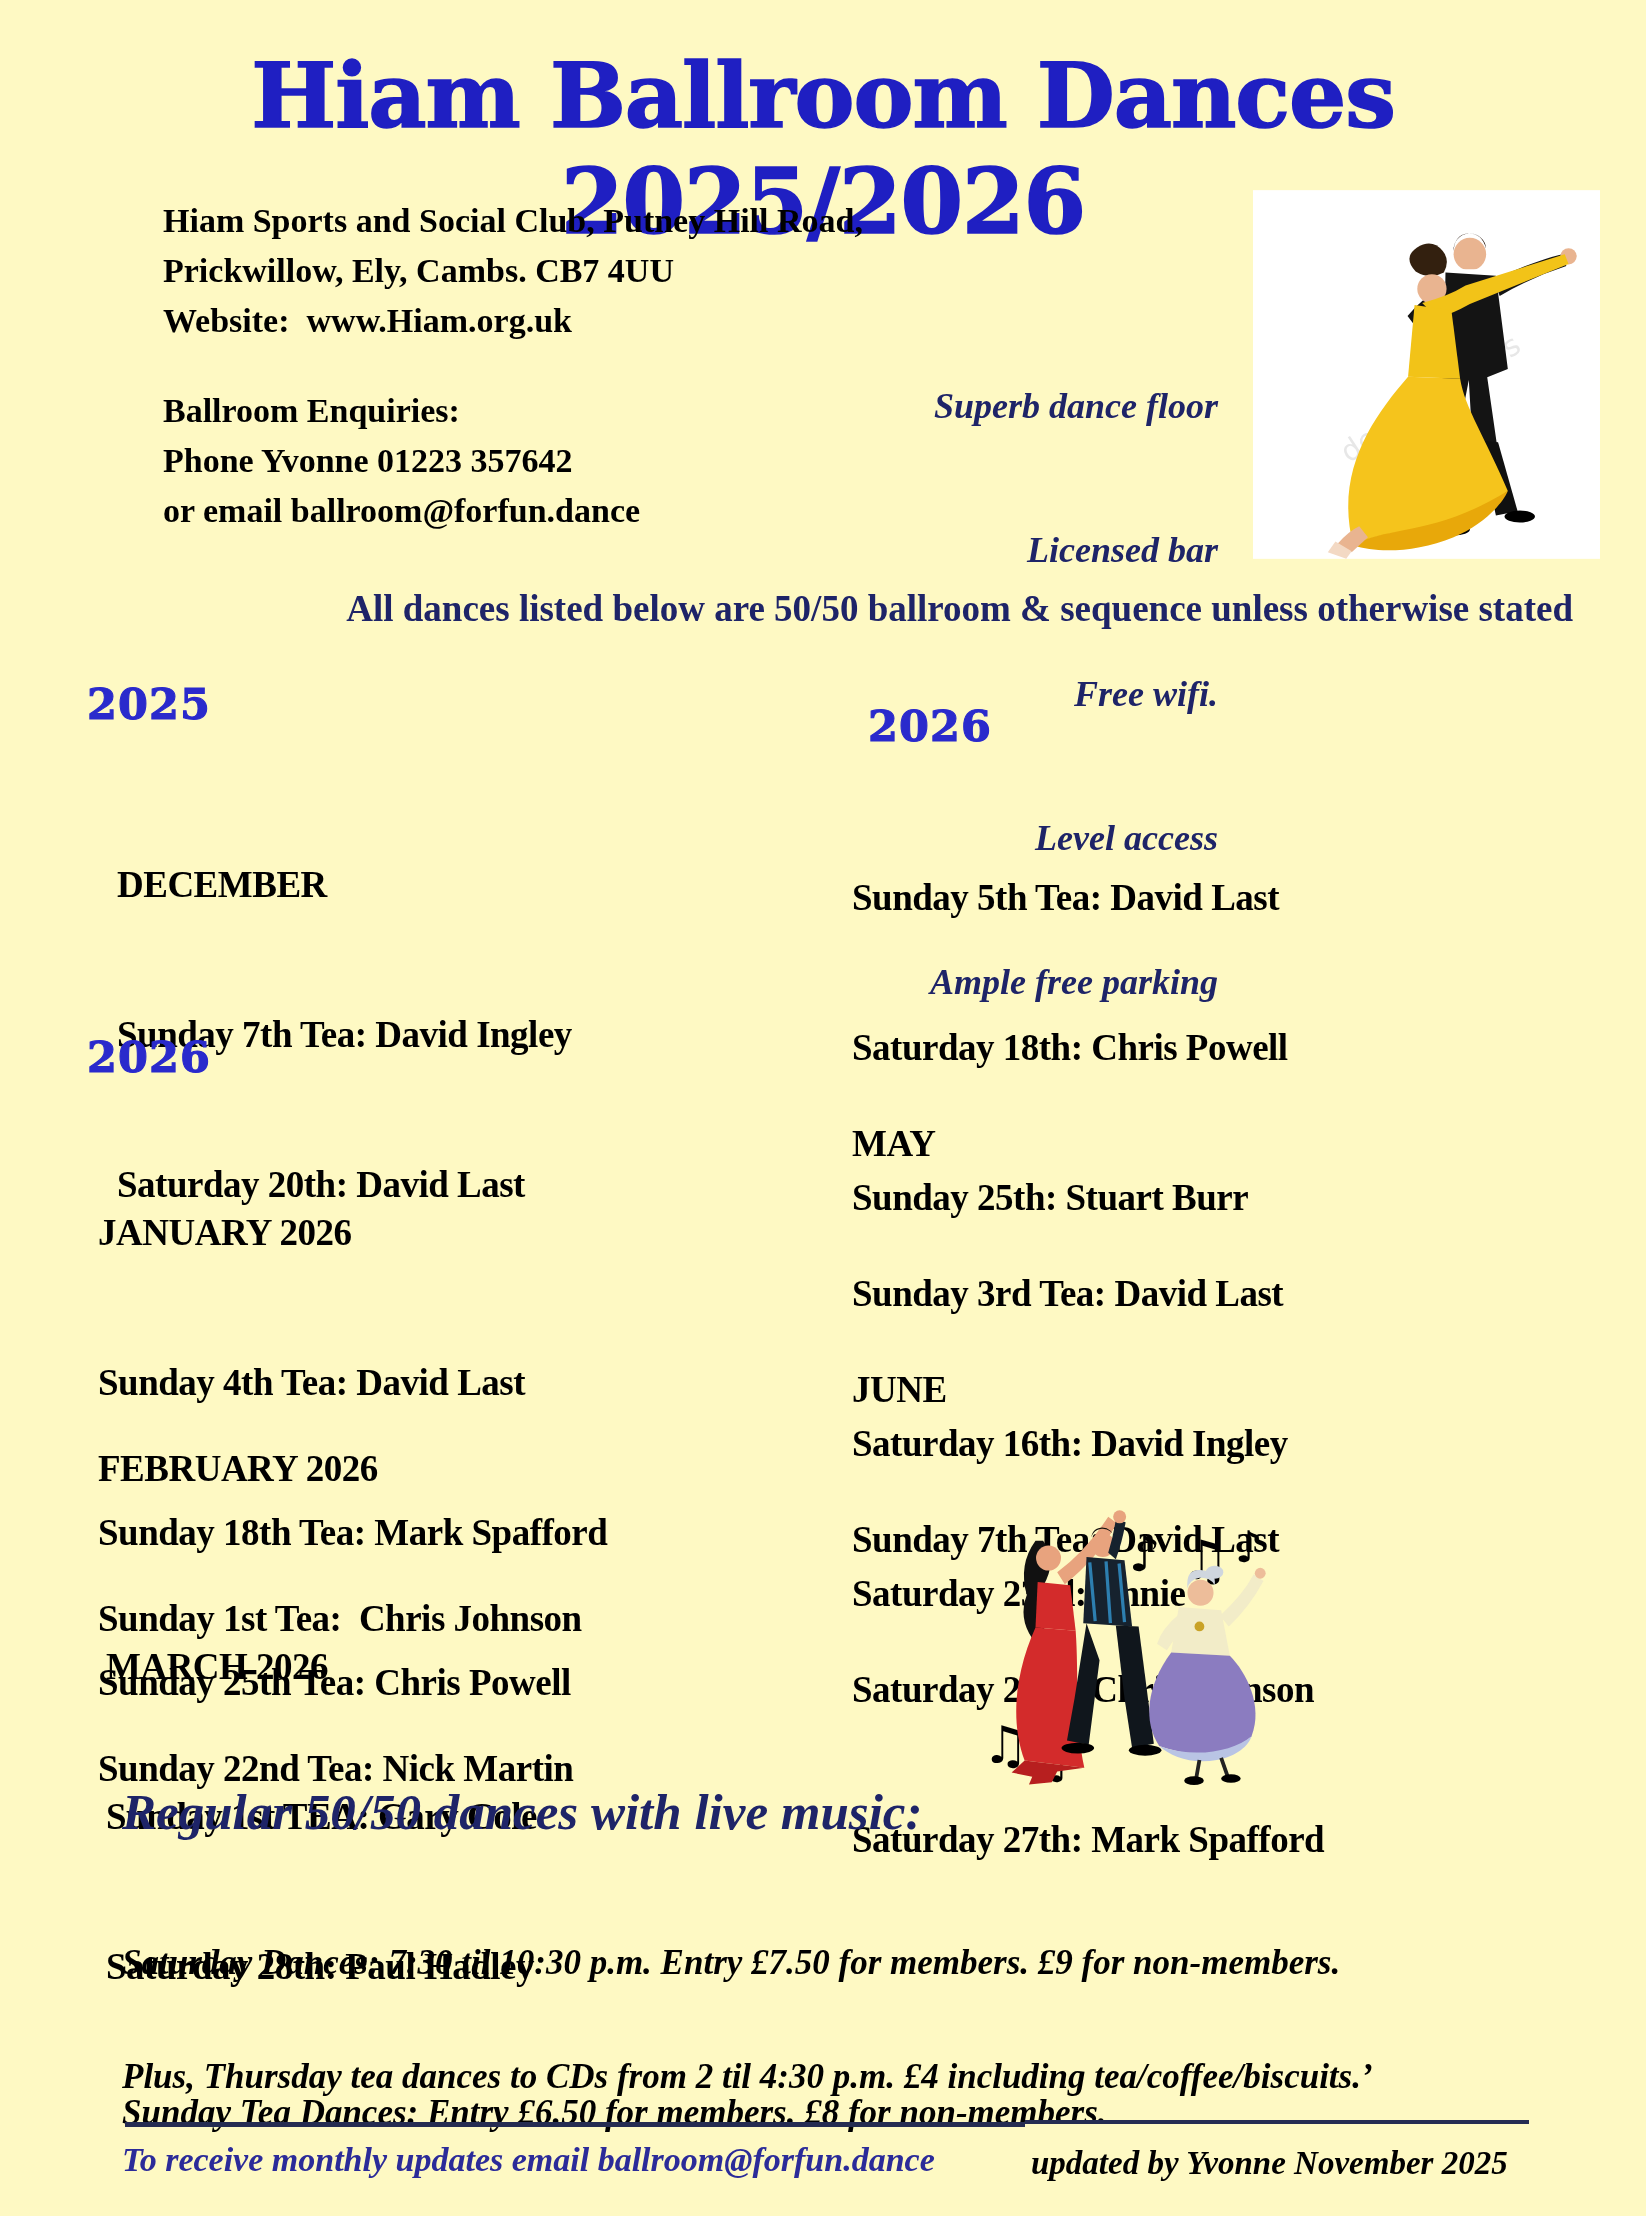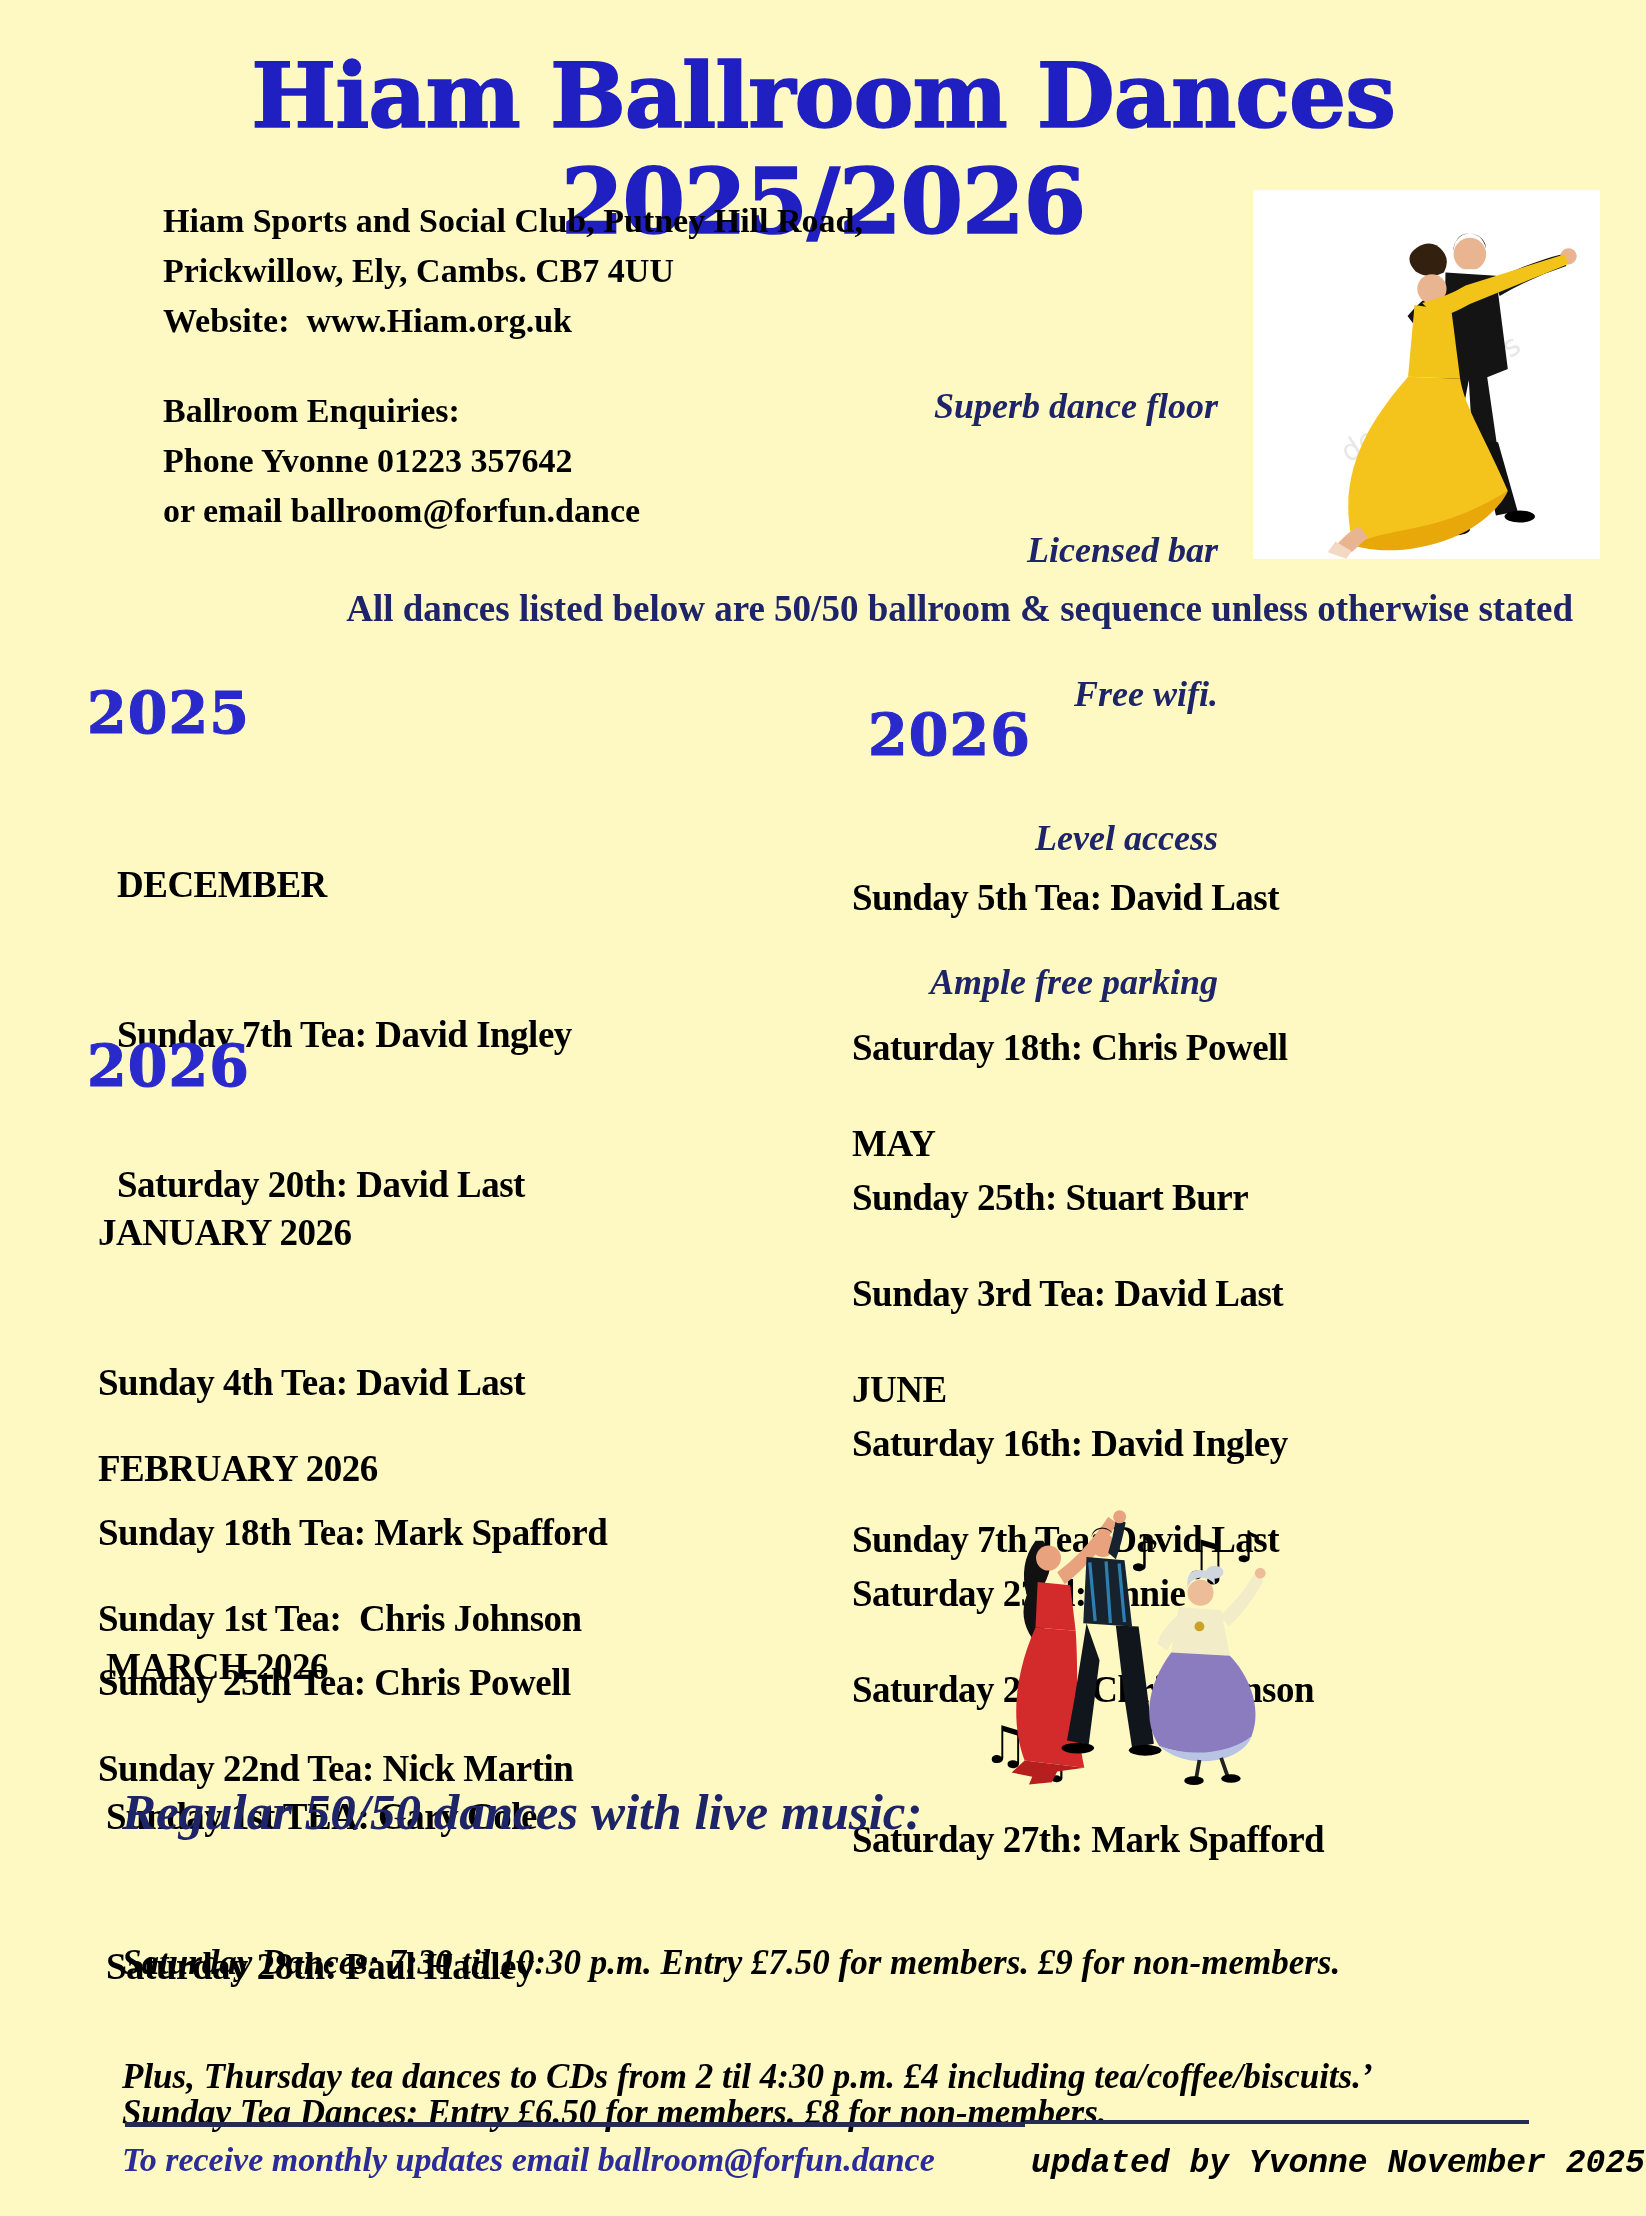--- a/index.html
+++ b/index.html
@@ -9,21 +9,21 @@
   .title{left:0;right:0;top:42px;text-align:center;
          font-family:"DejaVu Serif","Liberation Serif",serif;
          font-weight:bold;font-size:90px;letter-spacing:-1.1px;
          color:#1f1fc2;-webkit-text-stroke:1.6px #1f1fc2;}
   .addr{font-weight:bold;font-size:34px;line-height:50px;}
   .amenities{left:624px;top:286px;width:594px;text-align:right;
              font-weight:bold;font-style:italic;font-size:36px;line-height:48px;color:#1e2468;}
   .notice{left:76px;top:587px;width:1497px;text-align:right;
           font-weight:bold;font-size:37px;color:#1e2468;}
   .yearhead{font-family:"DejaVu Serif","Liberation Serif",serif;font-weight:bold;
-            font-size:57px;color:#2a2acc;-webkit-text-stroke:1.1px #2a2acc;letter-spacing:1.1px;}
+            font-size:43px;color:#2a2acc;-webkit-text-stroke:1.1px #2a2acc;letter-spacing:1.1px;}
   .sched{font-weight:bold;font-size:37px;line-height:50px;letter-spacing:-0.5px;}
   .priceHead{font-weight:bold;font-style:italic;font-size:51px;color:#1e2468;}
   .priceLines{font-weight:bold;font-style:italic;font-size:35px;line-height:50px;color:#000;}
   .thurs{font-weight:bold;font-style:italic;font-size:35px;color:#000;}
   .divider{background:#252c52;}
   .footBlue{font-weight:bold;font-style:italic;font-size:34px;color:#2b2b99;}
   .footBlack{font-weight:bold;font-style:italic;font-size:33px;color:#000;}
 </style>
 </head>
 <body>
@@ -186,16 +186,16 @@
     <div>Sunday Tea Dances: Entry £6.50 for members. £8 for non-members.</div>
     
     
   </div>
   <div class="abs thurs" style="left:122px;top:2057px;">Plus, Thursday tea dances to CDs from 2 til 4:30 p.m. £4 including tea/coffee/biscuits.’</div>
 
   <div class="abs divider" style="left:125px;top:2122px;width:900px;height:5.4px;"></div>
   <div class="abs divider" style="left:1025px;top:2120px;width:504px;height:4.3px;"></div>
 
   <div class="abs footBlue" style="left:122px;top:2141px;">To receive monthly updates email ballroom@forfun.dance</div>
-  <div class="abs footBlack" style="left:1031px;top:2145px;font-family:Liberation Mono, monospace;">updated by Yvonne November 2025</div>
+  <div class="abs footBlack" style="left:1031px;top:2145px;">updated by Yvonne November 2025</div>
 
 </div>
 
 
 </body></html>

